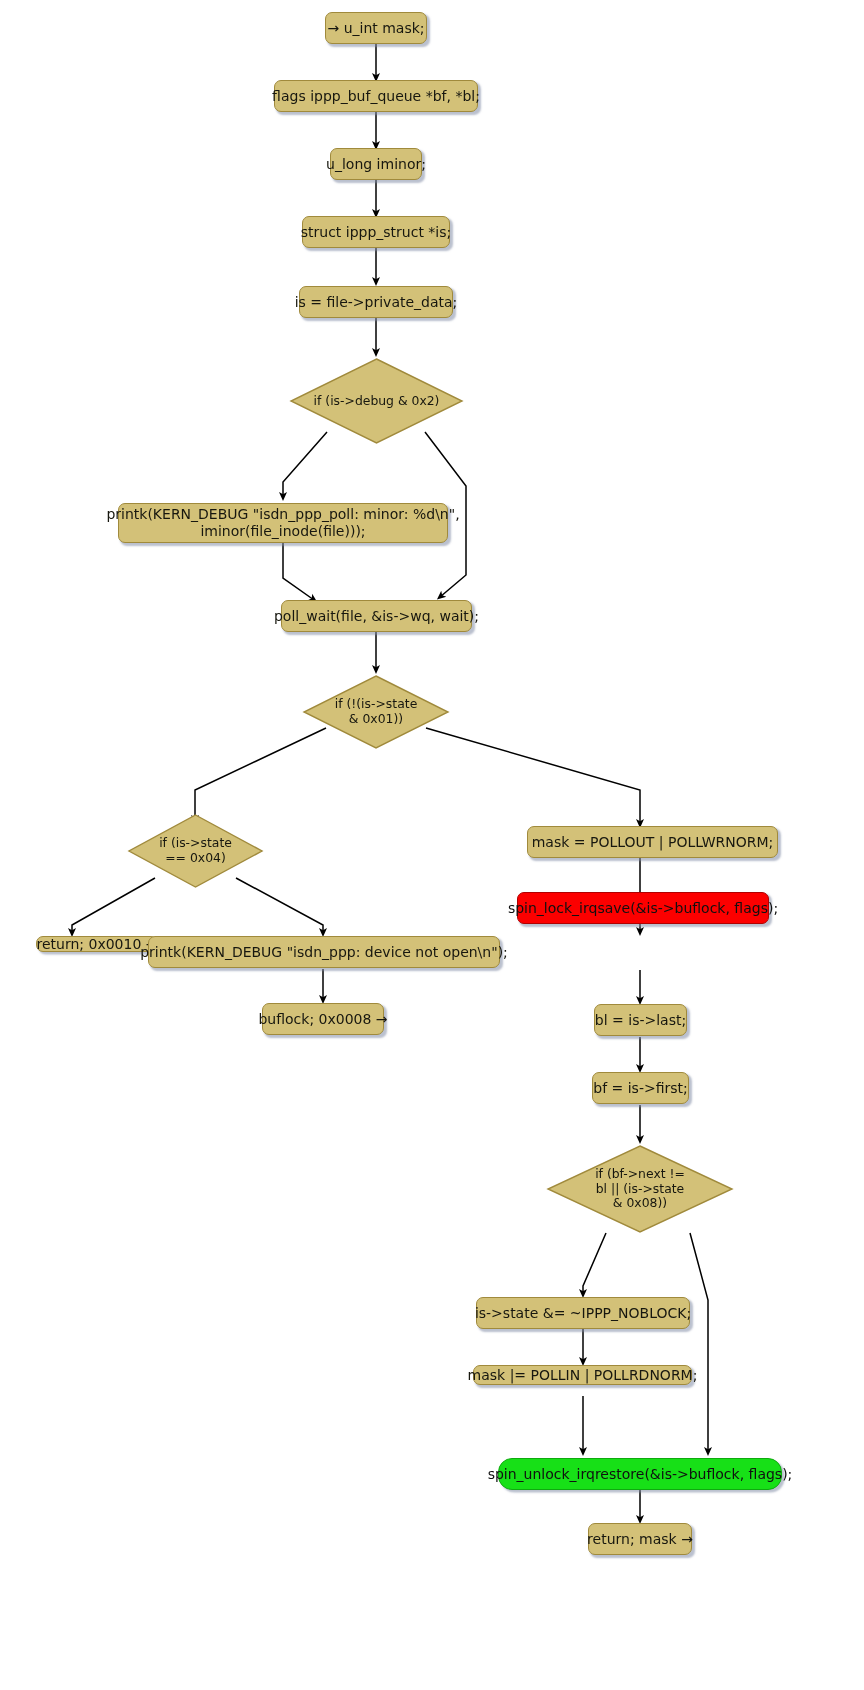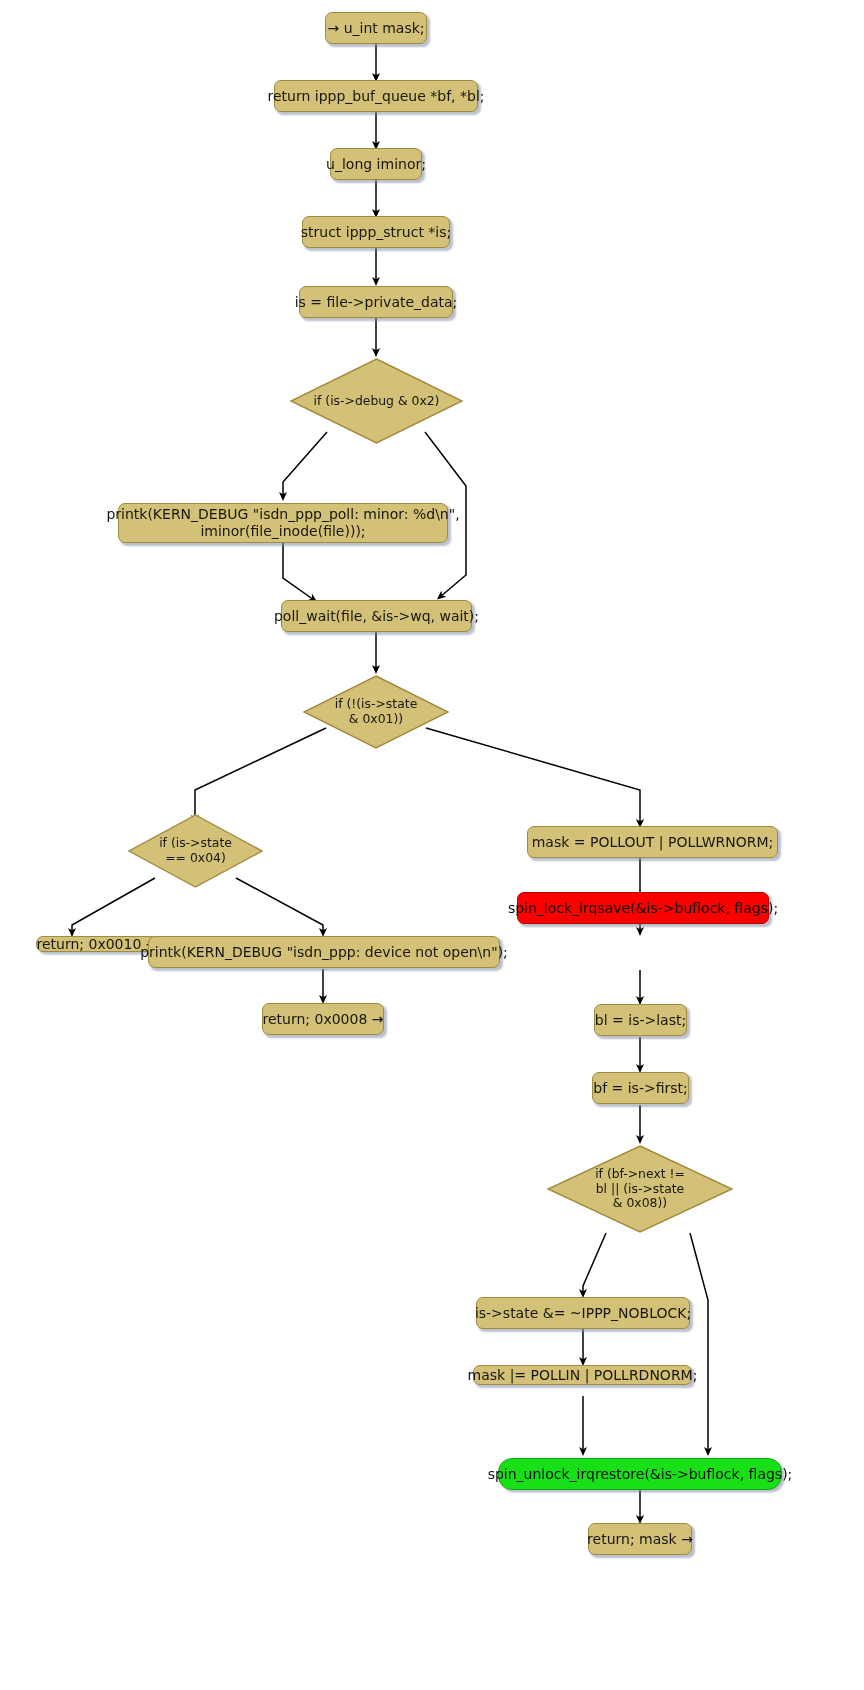--- a/index.html
+++ b/index.html
@@ -62,21 +62,21 @@
       <path d="M583,1396 L583,1430 L583,1452"></path>
       <path d="M640,1490 L640,1520"></path>
     </g>
   </svg>
 
   <div class="node proc" style="left:325px;top:12px;width:102px;height:32px;">
     <span>→ u_int mask;</span>
   </div>
 
   <div class="node proc" style="left:274px;top:80px;width:204px;height:32px;">
-    <span>return ippp_buf_queue *bf, *bl;</span>
+    <span>flags ippp_buf_queue *bf, *bl;</span>
   </div>
 
   <div class="node proc" style="left:330px;top:148px;width:92px;height:32px;">
     <span>u_long iminor;</span>
   </div>
 
   <div class="node proc" style="left:302px;top:216px;width:148px;height:32px;">
     <span>struct ippp_struct *is;</span>
   </div>
 
@@ -118,21 +118,21 @@
 
   <div class="node proc" style="left:12px;top:936px;width:122px;height:16px;margin-left:24px;">
     <span>return; 0x0010 →</span>
   </div>
 
   <div class="node proc" style="left:148px;top:936px;width:352px;height:32px;">
     <span>printk(KERN_DEBUG "isdn_ppp: device not open\n");</span>
   </div>
 
   <div class="node proc" style="left:262px;top:1003px;width:122px;height:32px;">
-    <span>return; 0x0008 →</span>
+    <span>buflock; 0x0008 →</span>
   </div>
 
   <div class="node proc" style="left:527px;top:826px;width:251px;height:32px;">
     <span>mask = POLLOUT | POLLWRNORM;</span>
   </div>
 
   <div class="node proc red" style="left:517px;top:892px;width:252px;height:32px;">
     <span>spin_lock_irqsave(&amp;is-&gt;buflock, flags);</span>
   </div>
 

